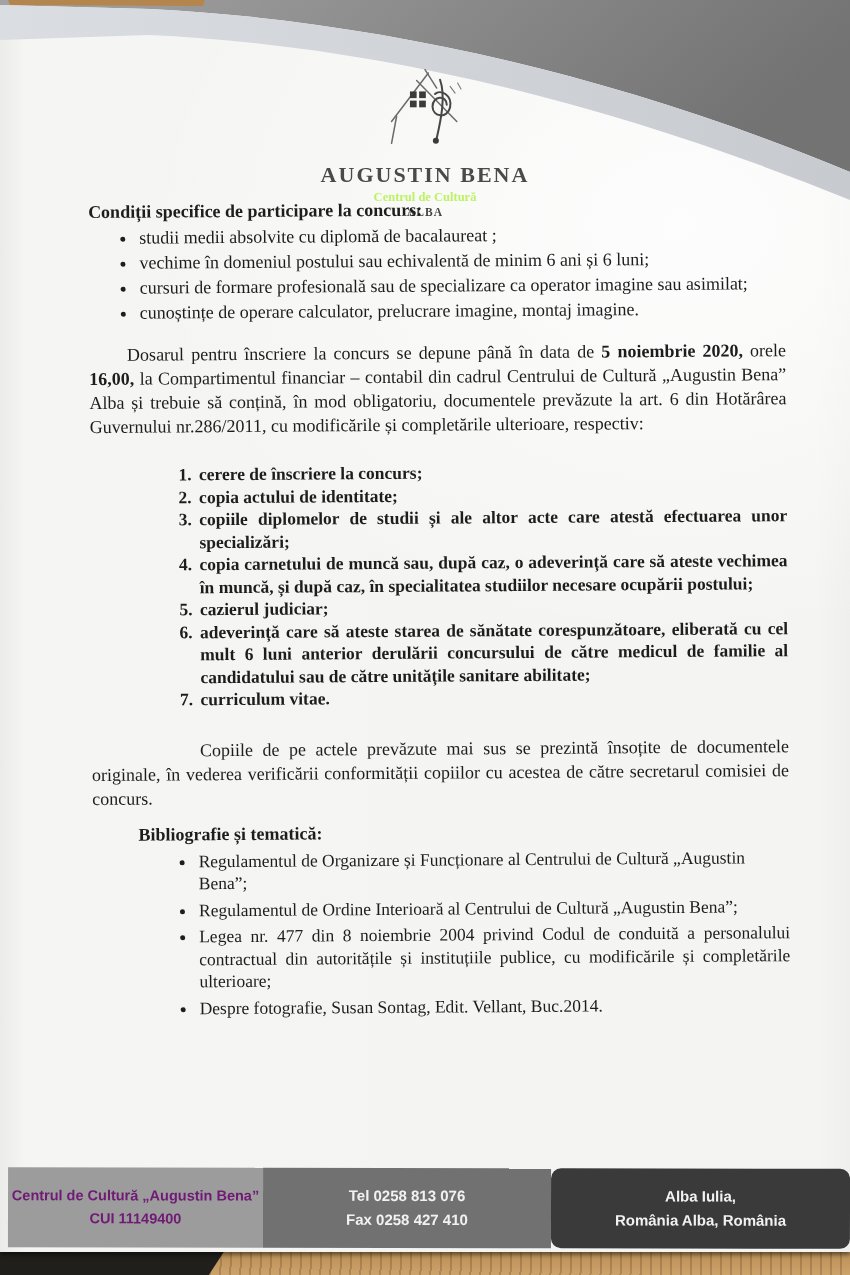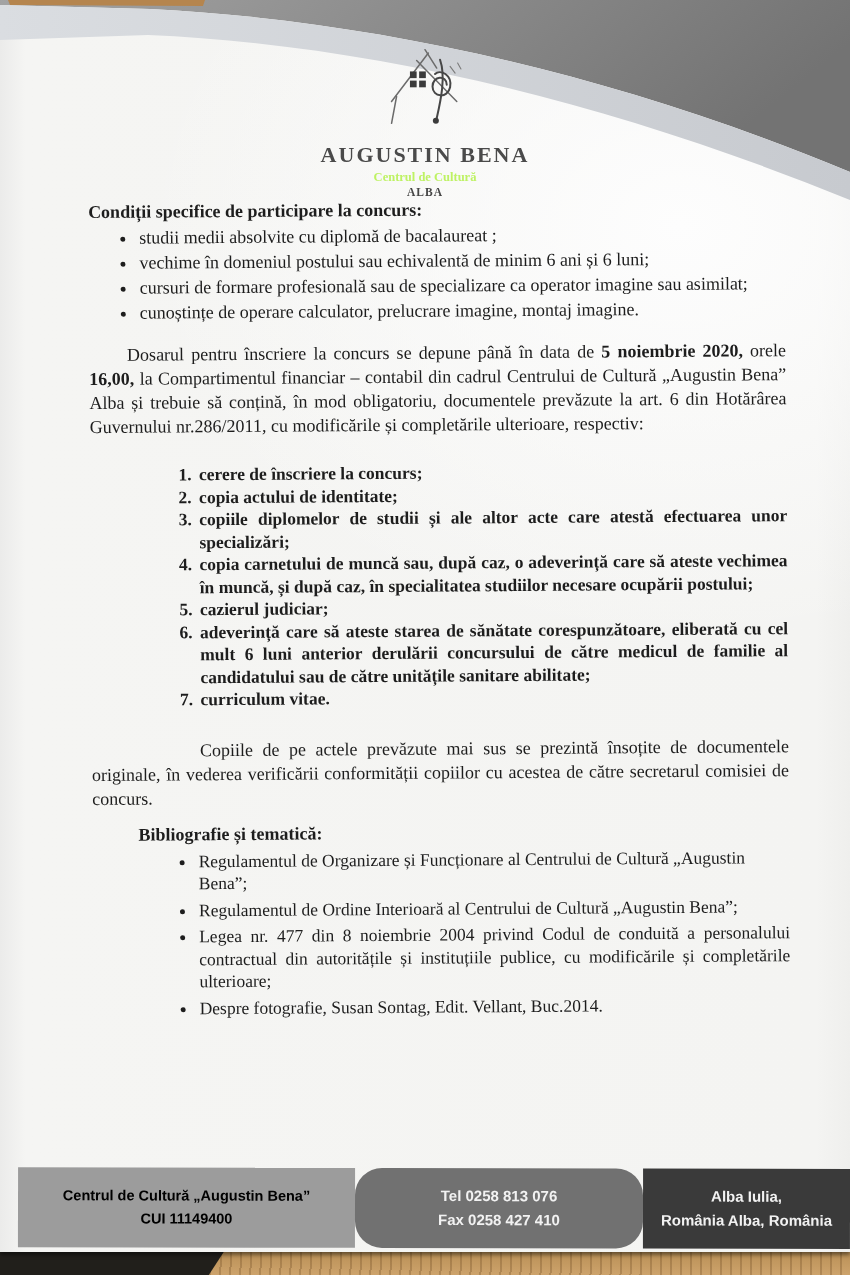--- a/index.html
+++ b/index.html
@@ -21,21 +21,21 @@
   
   .paper{
     position:absolute;left:0;top:0;right:0;bottom:23px;z-index:1;
     background:
       radial-gradient(900px 700px at 80% 18%, #fdfdfd 0%, rgba(253,253,253,0) 60%),
       linear-gradient(90deg,#ebebea 0,#f5f5f3 3%,#f4f4f2 96%,#efefed 100%);
     box-shadow:0 3px 4px rgba(0,0,0,.45);
   }
   .header-art{position:absolute;top:0;left:0;z-index:2;pointer-events:none;}
   
-  .logo{position:absolute;top:48px;left:0;width:100%;text-align:center;z-index:3;color:#3f3f3f;}
+  .logo{position:absolute;top:68px;left:0;width:100%;text-align:center;z-index:3;color:#3f3f3f;}
   .logo-name{font-size:22px;font-weight:bold;letter-spacing:2px;color:#4a4a4a;margin-top:-2px;}
   .logo-org{font-size:12.5px;font-weight:bold;color:#bef264;margin-top:2px;}
   .logo-region{font-size:11.5px;font-weight:bold;letter-spacing:1px;color:#454545;margin-top:1px;}
   
   .content{
     position:absolute;left:88px;top:200px;width:697px;z-index:3;
     font-size:18px;line-height:24px;color:#1d1d1d;
     transform:rotate(-0.4deg);transform-origin:0 0;
   }
   .cond-title{font-weight:bold;margin:0;}
@@ -50,23 +50,23 @@
   ul.biblio li{margin:4px 0;text-align:justify;padding-left:2px;}
   ul.biblio li.rag{text-align:left;}
   
   .footer{
     position:absolute;left:0;top:1168px;right:0;height:80px;z-index:4;
     display:flex;padding-left:8px;
     font-family:"Liberation Sans",sans-serif;font-weight:bold;color:#f2f2f2;
     text-align:center;transform:rotate(0.12deg);
   }
   .f-block{display:flex;flex-direction:column;justify-content:center;gap:2px;}
-  .f-org{width:337px;background:#9c9c9c;font-size:14.5px;line-height:1.45;color:#000000;margin-left:10px;}
-  .f-contact{width:288px;background:#717171;font-size:15px;line-height:1.5;border-radius:27px;}
-  .f-addr{flex:1;background:#3a3a3a;font-size:15px;line-height:1.45;}
+  .f-org{width:255px;background:#9c9c9c;font-size:14.5px;line-height:1.45;color:#701a75;}
+  .f-contact{width:288px;background:#717171;font-size:15px;line-height:1.5;}
+  .f-addr{flex:1;background:#3a3a3a;font-size:15px;line-height:1.45;border-radius:10px;}
 </style>
 </head>
 <body>
 
 <div class="stage">
 
   <div class="wood"></div>
   <div class="table-shadow"></div>
 
   <div class="paper"></div>

